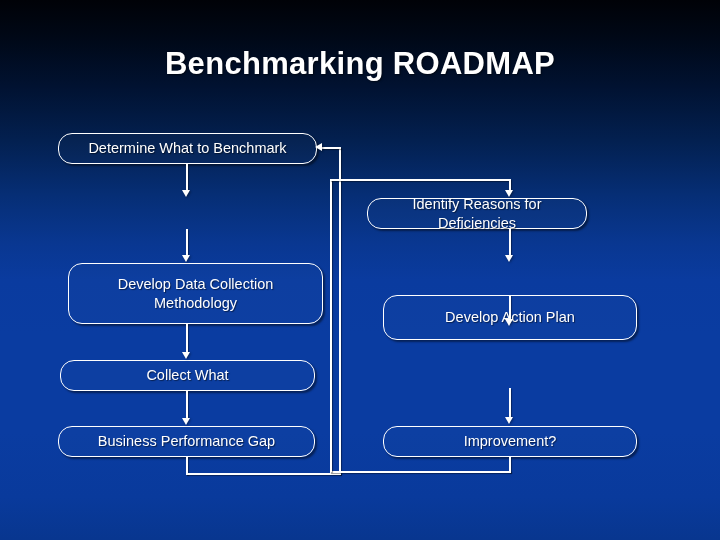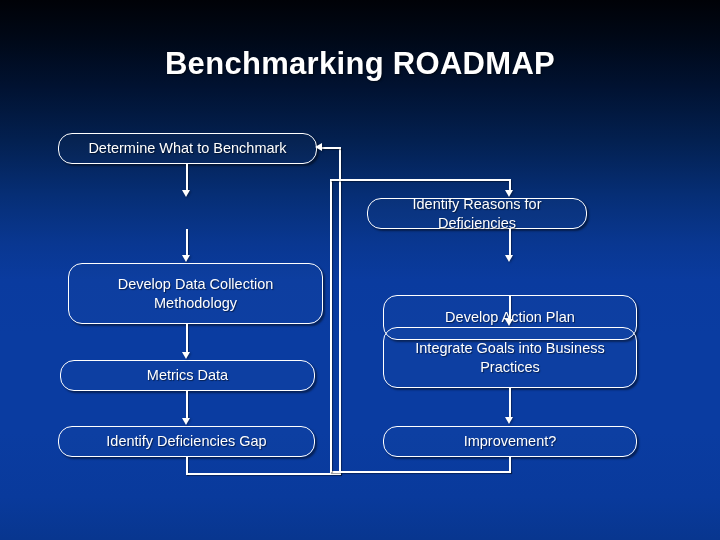--- a/index.html
+++ b/index.html
@@ -162,38 +162,35 @@
   <div class="node" style="left:58px; top:133px; width:259px; height:31px;">
     <span>Determine What to Benchmark</span>
   </div>
 
 
   <div class="node" style="left:60px; top:263px; width:255px; height:61px;margin-left:8px;">
     <span>Develop Data Collection Methodology</span>
   </div>
 
   <div class="node" style="left:60px; top:360px; width:255px; height:31px;">
-    <span>Metrics Data</span>
+    <span>Collect What</span>
   </div>
 
   <div class="node" style="left:58px; top:426px; width:257px; height:31px;">
-    <span>Identify Deficiencies Gap</span>
+    <span>Business Performance Gap</span>
   </div>
 
   <div class="node" style="left:367px; top:198px; width:220px; height:31px;">
     <span>Identify Reasons for Deficiencies</span>
   </div>
 
   <div class="node" style="left:383px; top:264px; width:254px; height:45px;margin-top:31px;">
     <span>Develop Action Plan</span>
   </div>
 
-  <div class="node" style="left:383px; top:327px; width:254px; height:61px;">
-    <span>Integrate Goals into Business Practices</span>
-  </div>
 
   <div class="node" style="left:383px; top:426px; width:254px; height:31px;">
     <span>Improvement?</span>
   </div>
 
   <div class="conn-v" style="left:186px; top:164px; height:27px;"></div>
   <div class="arrow-down" style="left:182px; top:190px;"></div>
 
   <div class="conn-v" style="left:186px; top:229px; height:27px;"></div>
   <div class="arrow-down" style="left:182px; top:255px;"></div>

